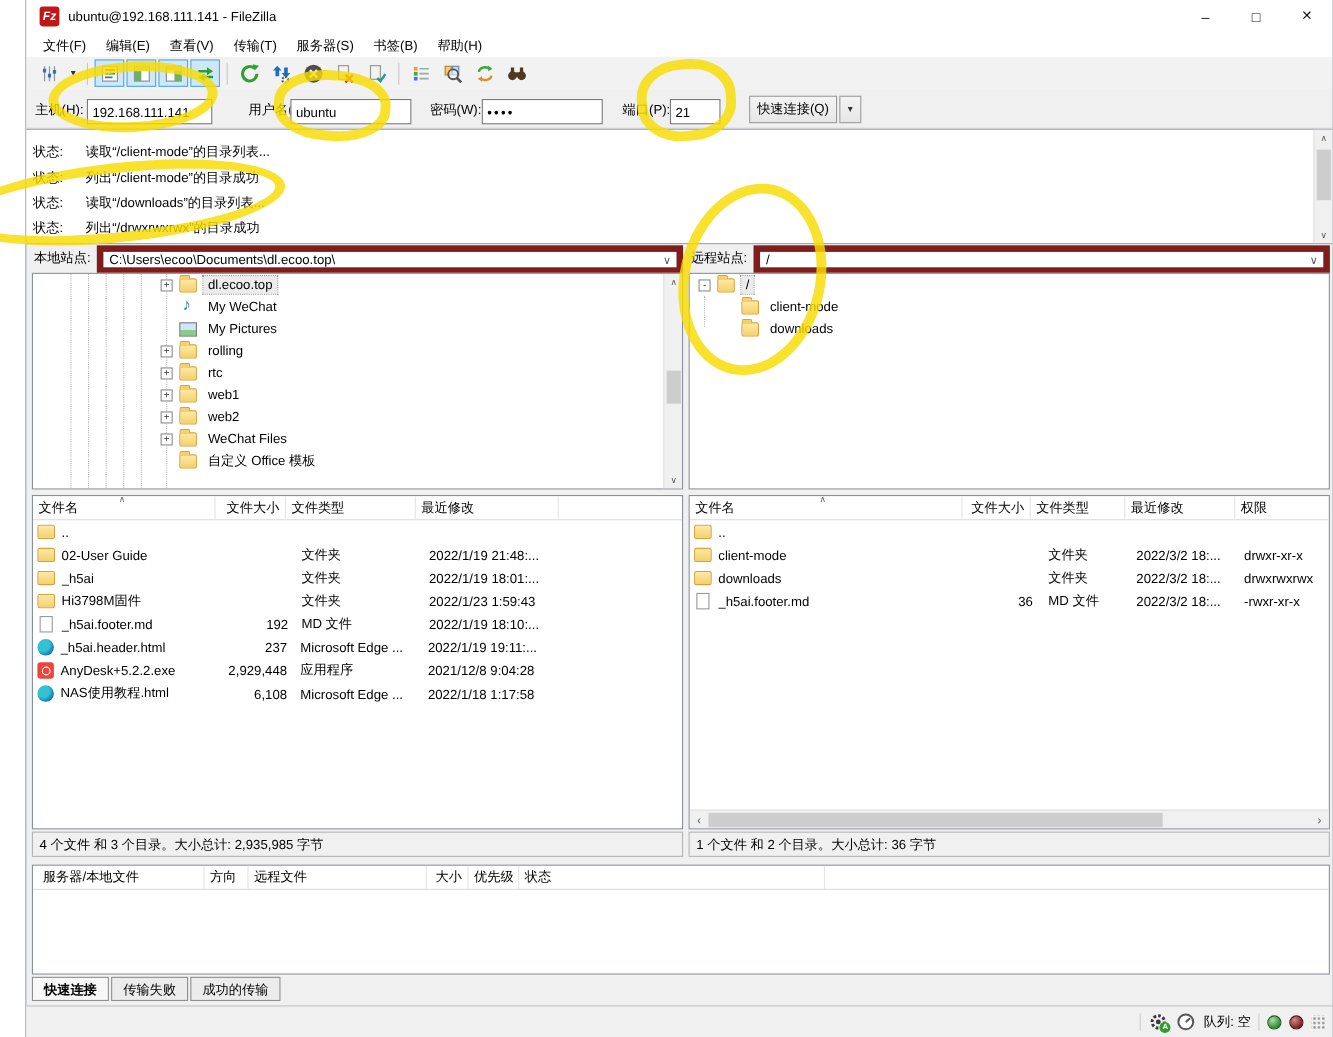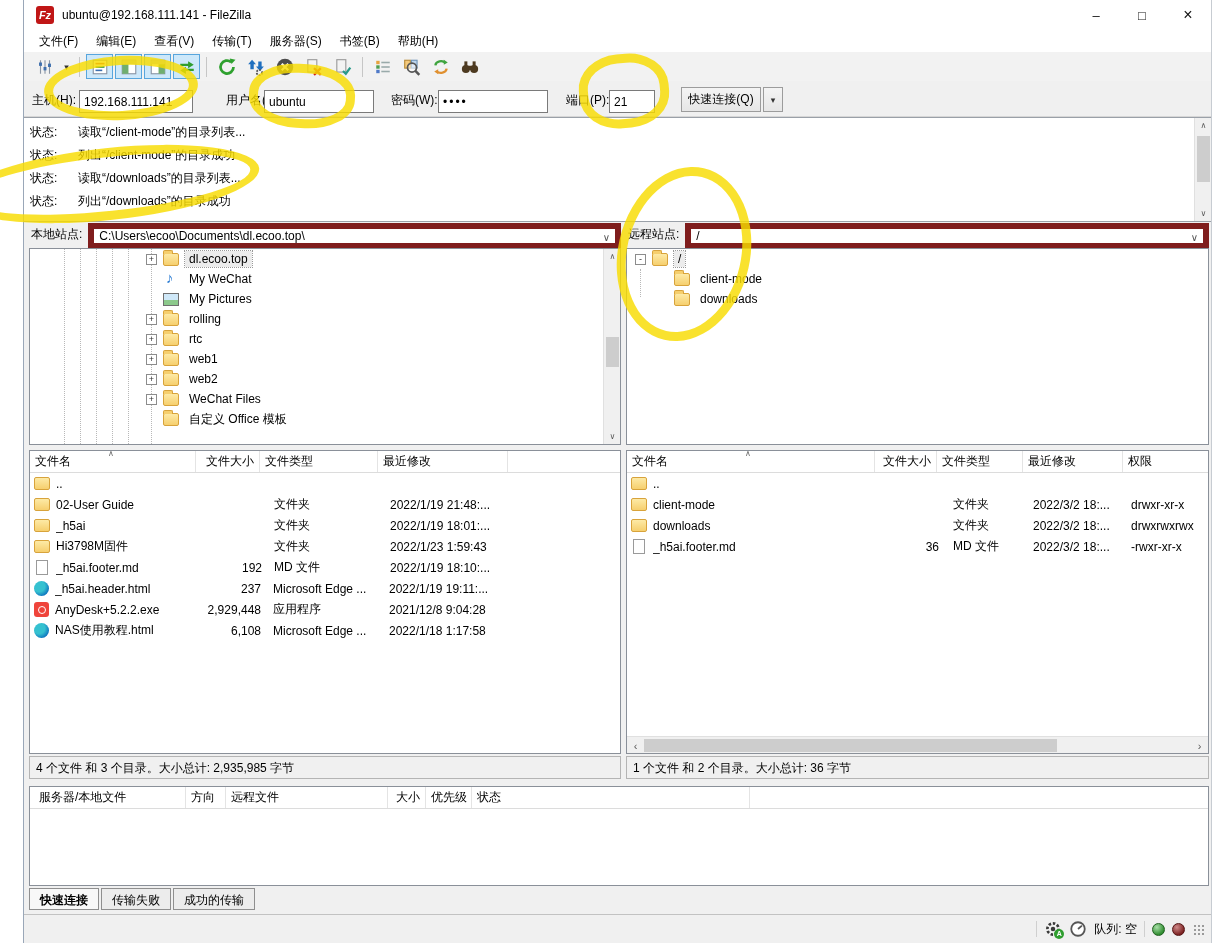--- a/index.html
+++ b/index.html
@@ -43,21 +43,21 @@
   .qc-port-label { left:542px; } .qc-port { left:585px; width:46px; border:2px solid #0a72c8; }
   .qc-connect { left:657px; width:80px; height:25px; top:6px; background:linear-gradient(#f4f4f4,#e6e6e6);
     border:1px solid #9c9c9c; display:flex; align-items:center; justify-content:center; }
   .qc-connect-dd { left:739px; width:20px; height:25px; top:6px; background:linear-gradient(#f4f4f4,#e6e6e6);
     border:1px solid #9c9c9c; display:flex; align-items:center; justify-content:center; font-size:9px; color:#333; }
 
   
   .log { position:absolute; left:0; top:117px; right:0; height:105px; background:#fff;
     border-top:1px solid #9aa0a8; border-bottom:1px solid #9aa0a8; }
   .log-body { position:absolute; left:6px; top:6px; right:20px; bottom:0; }
-  .log-line { height:23px; display:flex; align-items:flex-start; }
+  .log-line { height:23px; display:flex; align-items:flex-end; }
   .log-prefix { width:34px; margin-right:14px; }
   .vscroll { position:absolute; right:0; top:0; bottom:0; width:17px; background:#f0f0f0; border-left:1px solid #e0e0e0; }
   .vs-arrow { position:absolute; left:0; width:17px; height:15px; color:#5a5a5a; font-size:8px; display:flex; align-items:center; justify-content:center; }
   .vs-up { top:0; } .vs-down { bottom:0; }
   .vs-thumb { position:absolute; left:2px; width:13px; background:#cdcdcd; }
   .log .vs-thumb { top:18px; height:46px; }
 
   
   .sitebar { position:absolute; top:223px; height:21px; display:flex; align-items:flex-start; }
   .sitebar.local { left:5px; width:592px; }
@@ -367,21 +367,21 @@
     <span class="log-text">列出“/client-mode”的目录成功</span>
   </div>
 
   <div class="log-line">
     <span class="log-prefix">状态:</span>
     <span class="log-text">读取“/downloads”的目录列表...</span>
   </div>
 
   <div class="log-line">
     <span class="log-prefix">状态:</span>
-    <span class="log-text">列出“/downloads”的目录成功</span>
+    <span class="log-text">列出“/drwxrwxrwx”的目录成功</span>
   </div>
 </div>
     <div class="vscroll">
       <div class="vs-arrow vs-up">∧</div>
       <div class="vs-thumb"></div>
       <div class="vs-arrow vs-down">∨</div>
     </div>
   </div>
 
   <div class="sitebar local">

